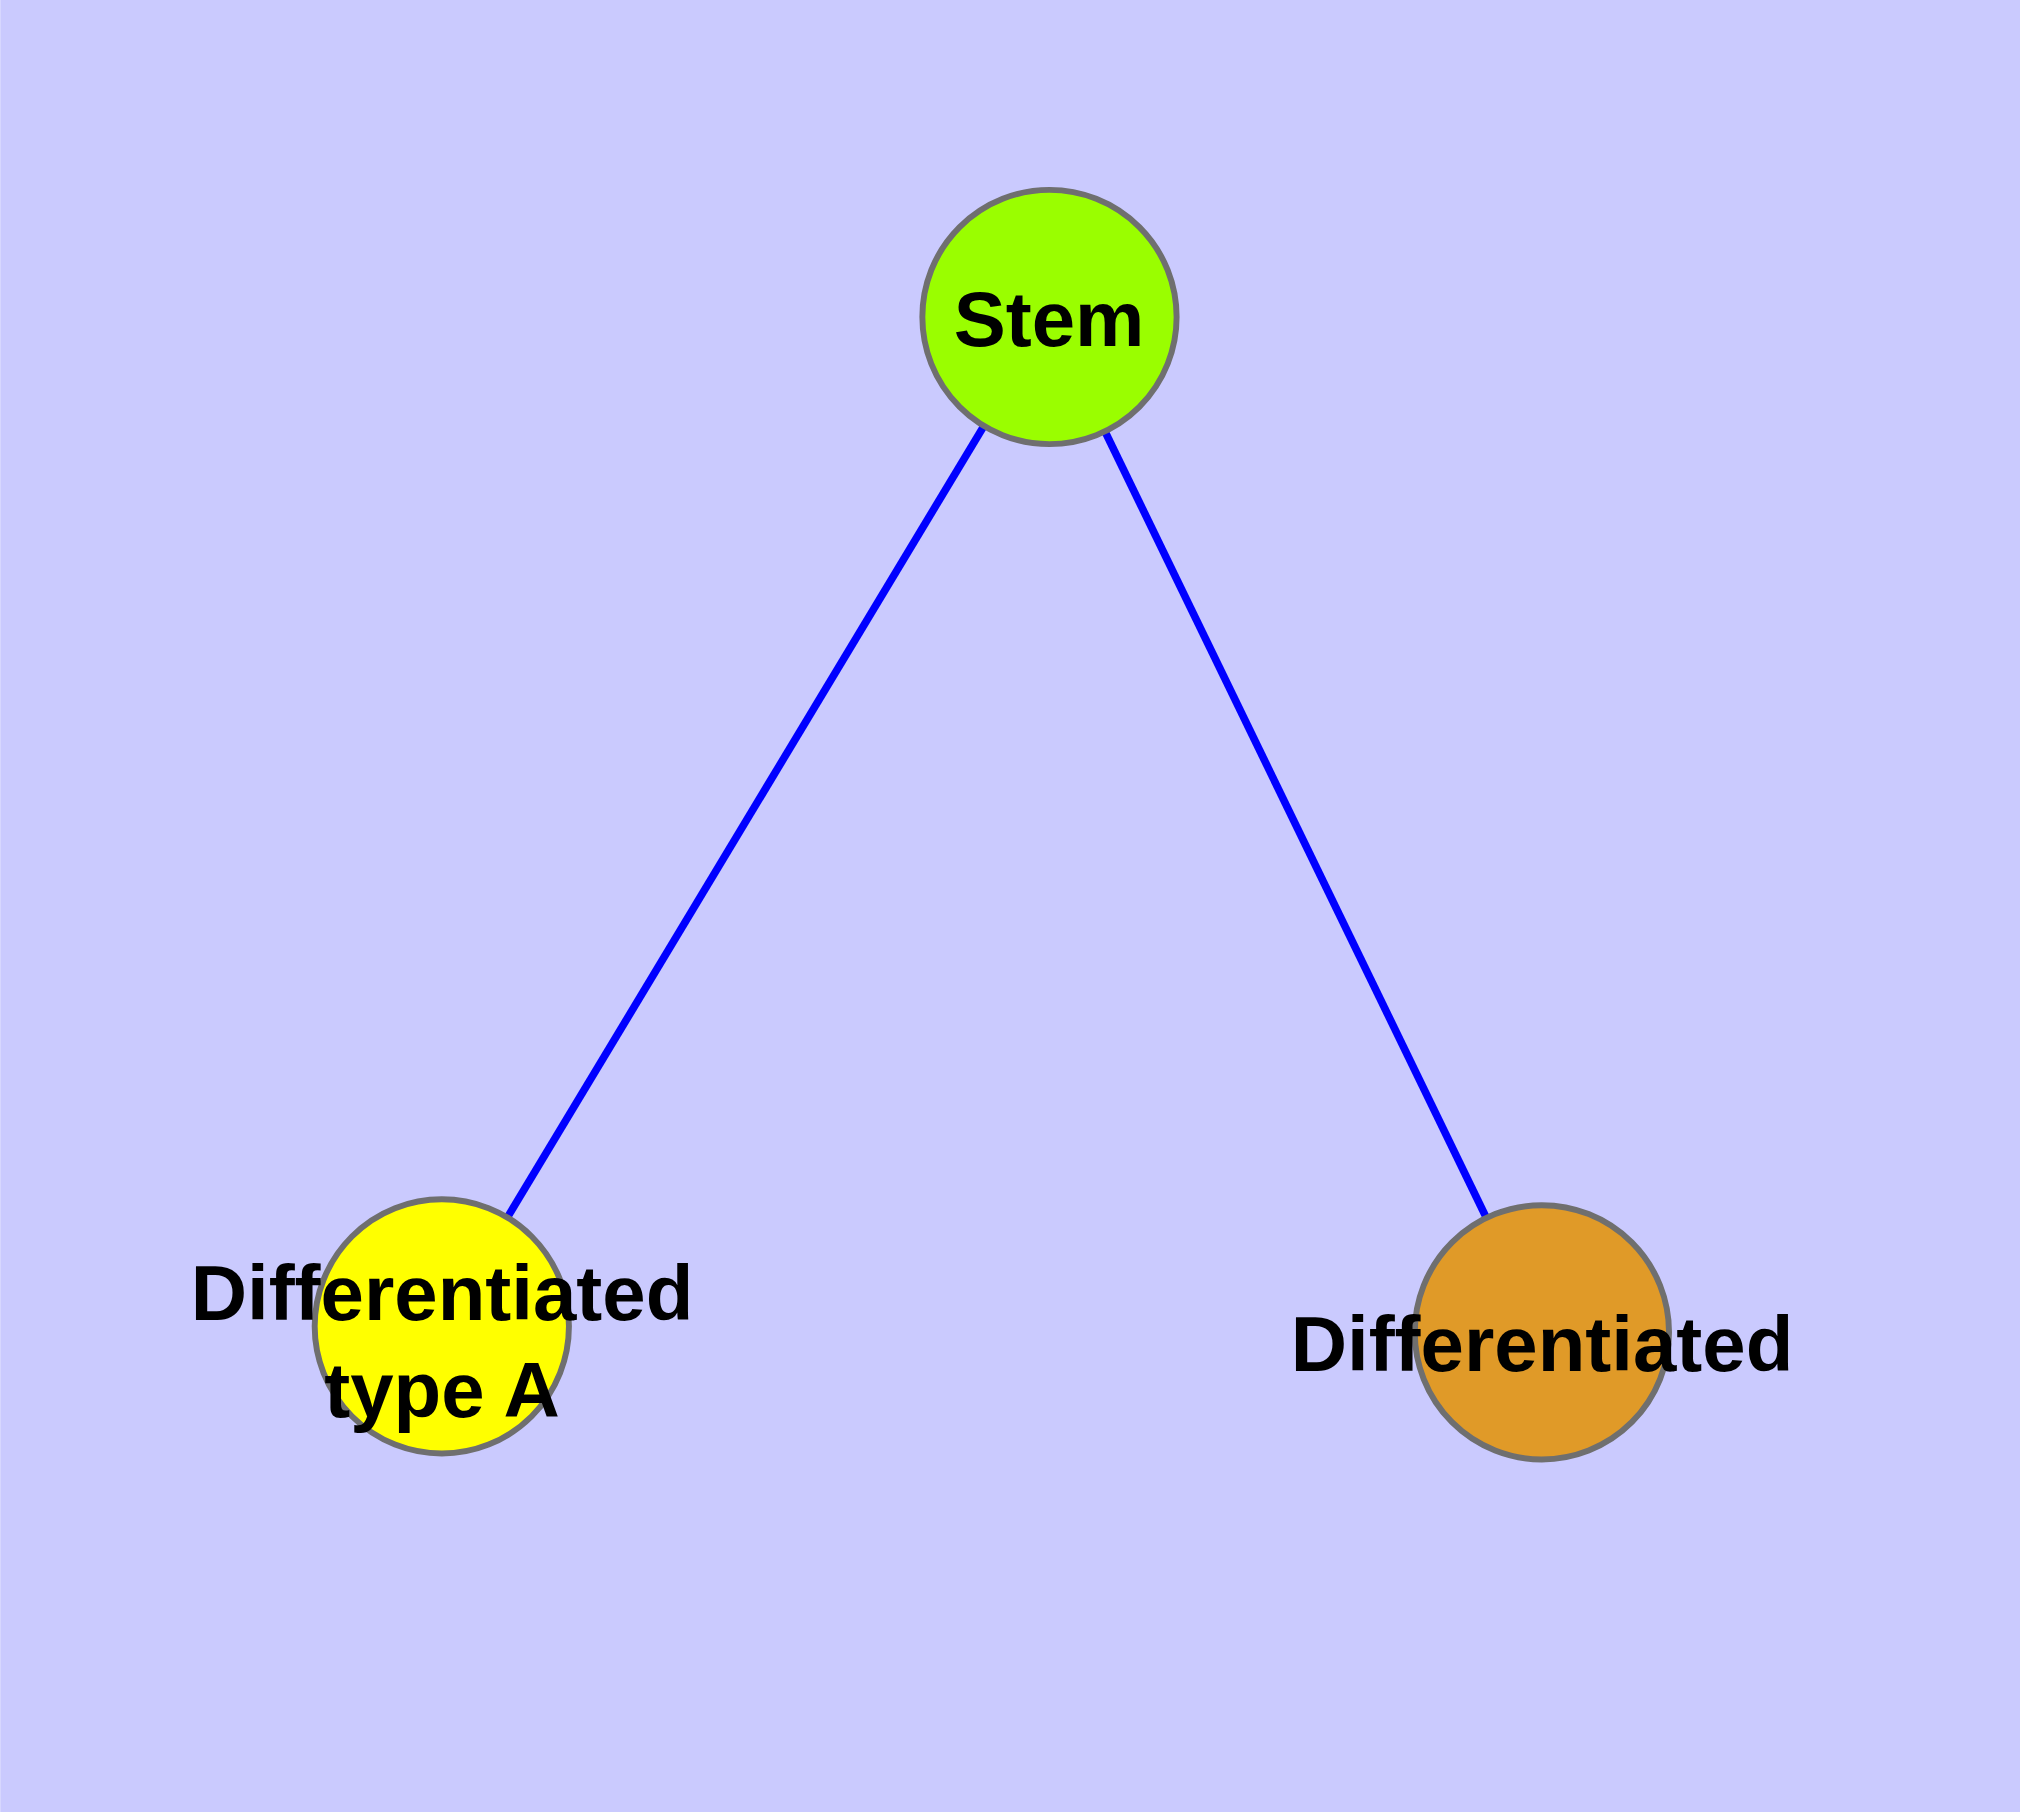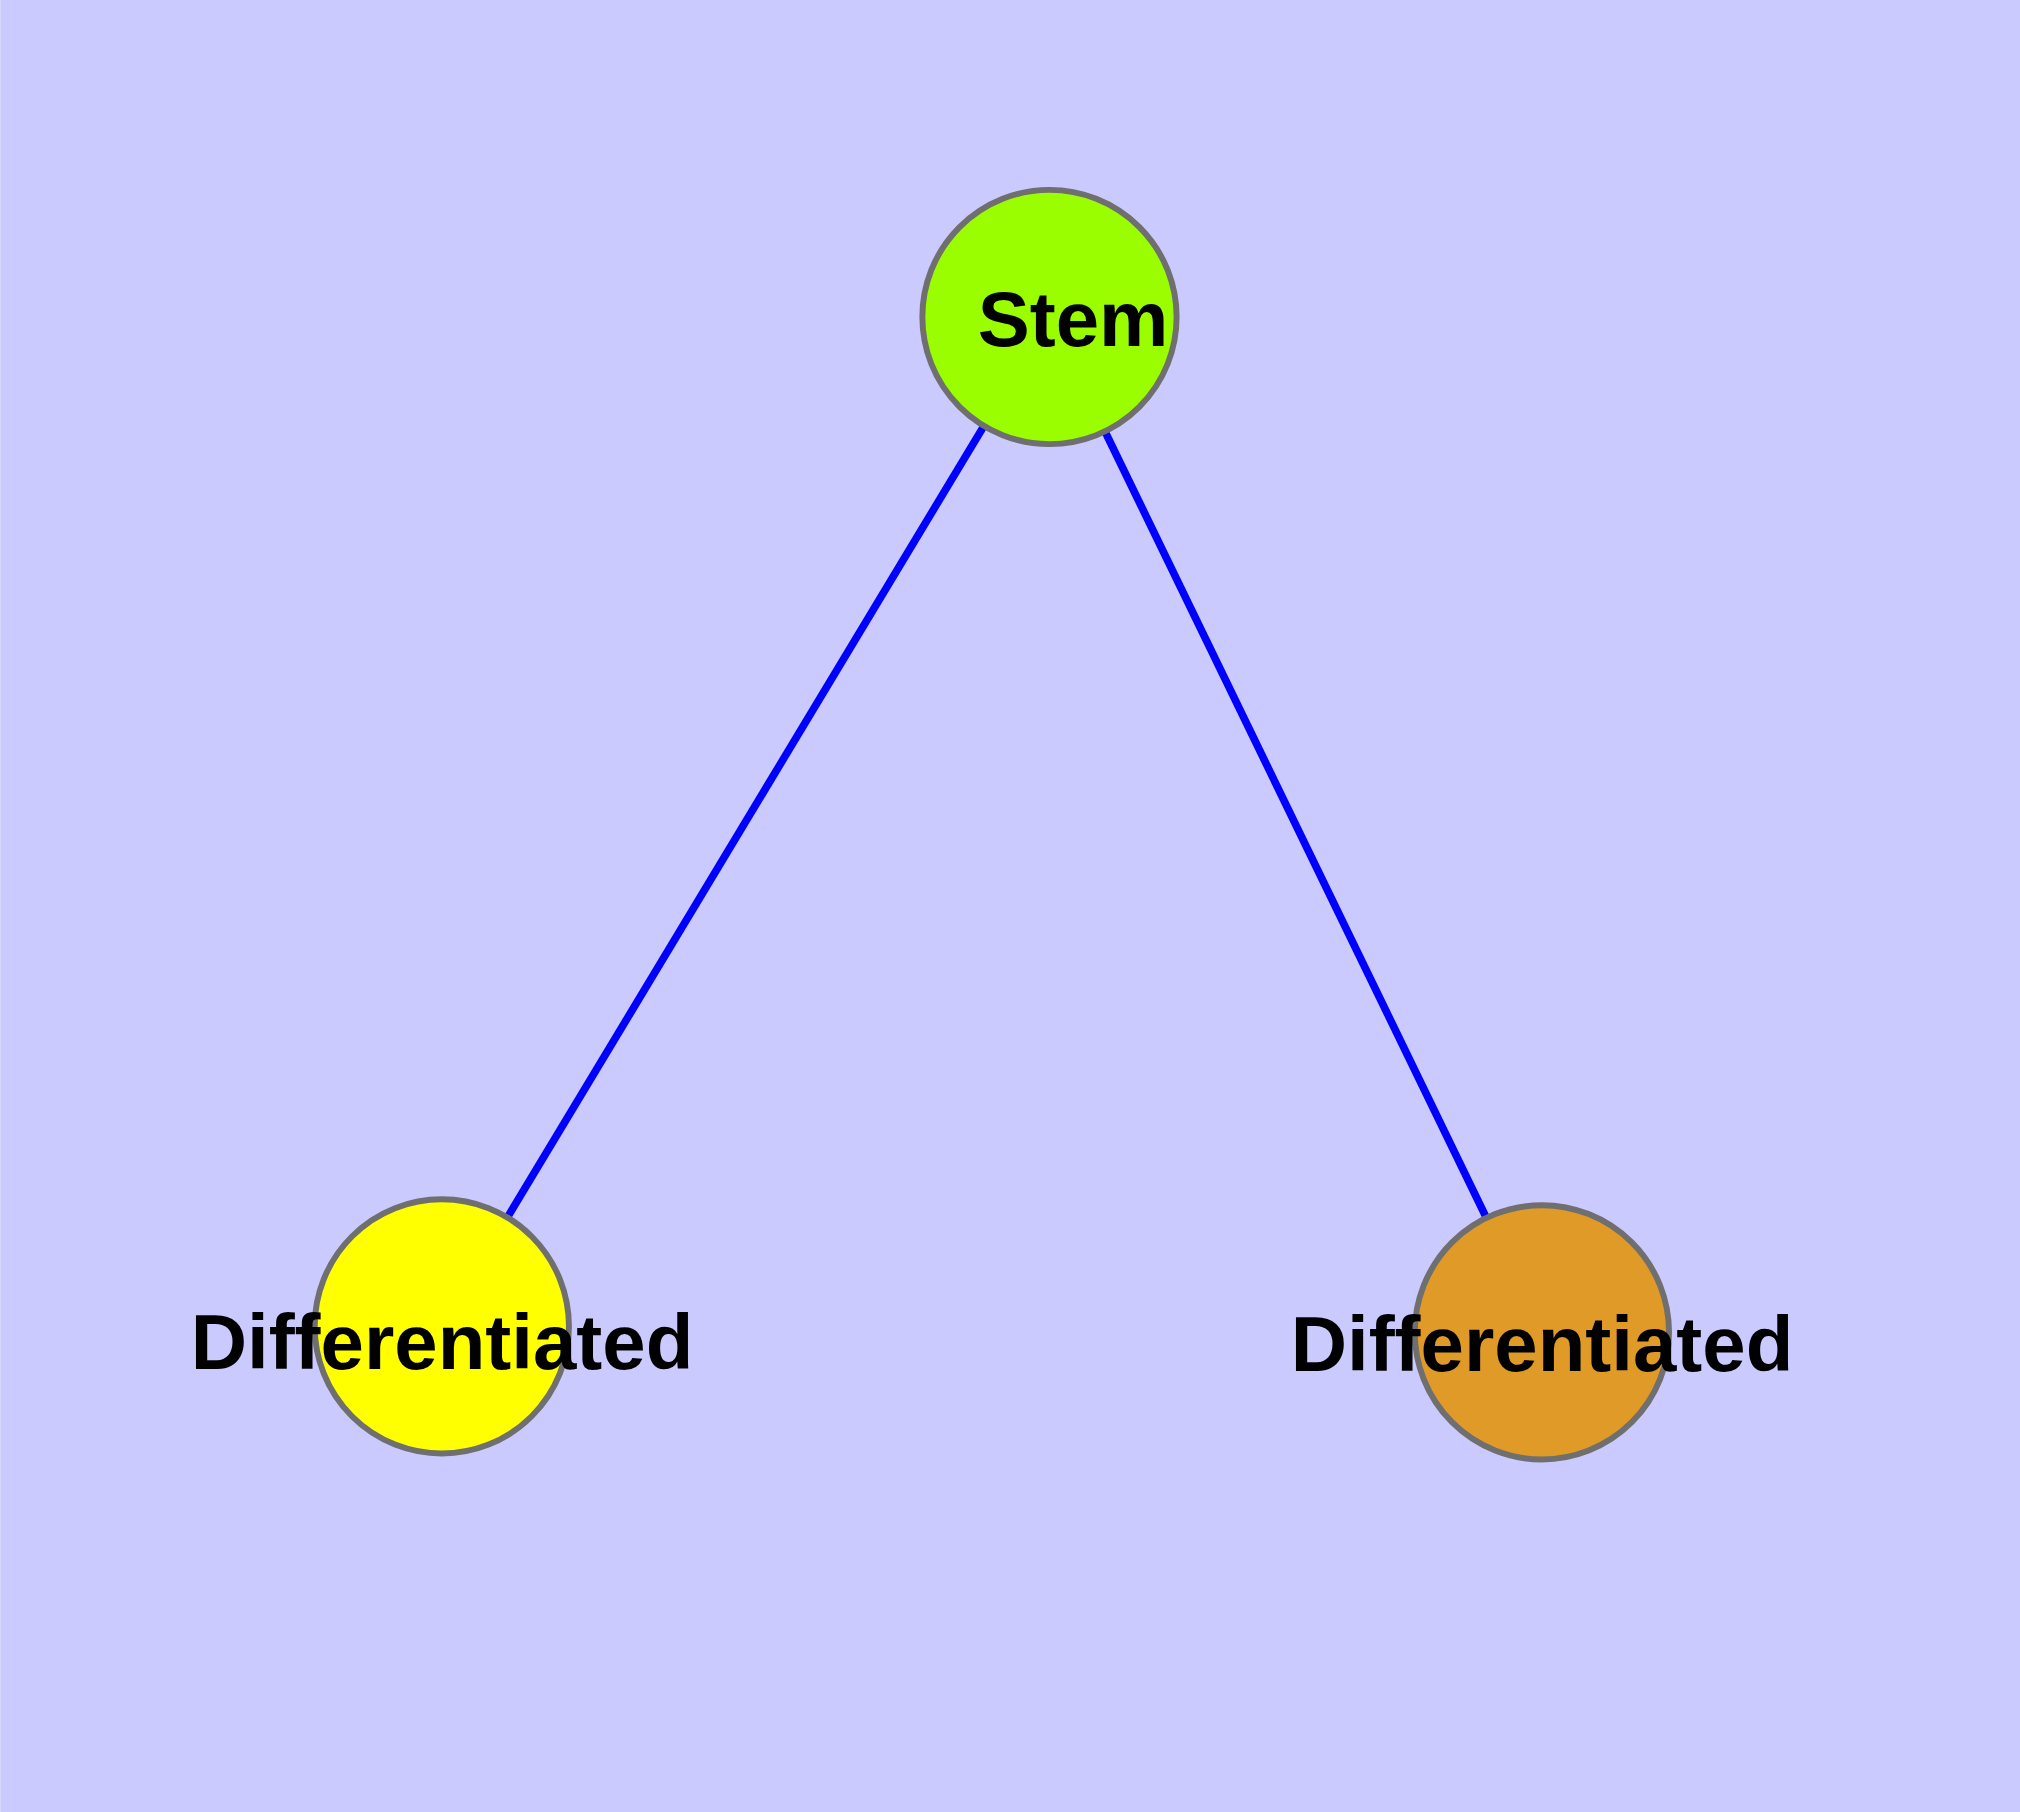--- a/index.html
+++ b/index.html
@@ -55,26 +55,27 @@
 
     <line x1="1238" y1="374" x2="1819" y2="1572" class="edge" stroke="#0000FF"></line>
 
     <circle cx="1238" cy="374" r="150" class="node" fill="#9AFE00" stroke="#6F6F6F"></circle>
 
     <circle cx="521" cy="1565" r="150" class="node" fill="#FFFF00" stroke="#6F6F6F"></circle>
 
     <circle cx="1819" cy="1572" r="150" class="node" fill="#E09A28" stroke="#6F6F6F"></circle>
   </svg>
 
-  <div class="node-label" style="left:1049px; top:319px;margin-left:24px;">
+  <div class="node-label" style="left:1049px; top:319px;">
     <span class="line">Stem</span>
   </div>
 
   <div class="node-label" style="left:442px; top:1342px;">
     <span class="line">Differentiated</span>
+    <span class="line">type A</span>
   </div>
 
   <div class="node-label" style="left:1542px; top:1344px;">
     <span class="line">Differentiated</span>
   </div>
 
 </div>
 
 
 </body></html>

